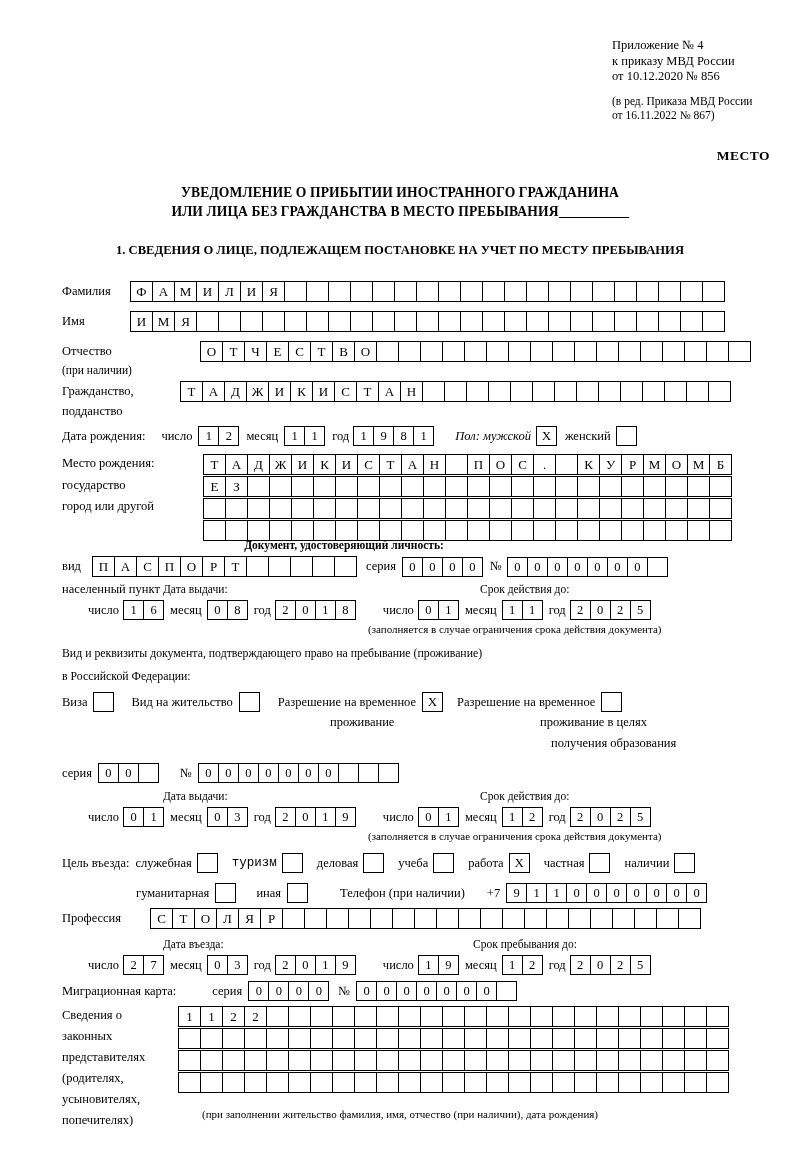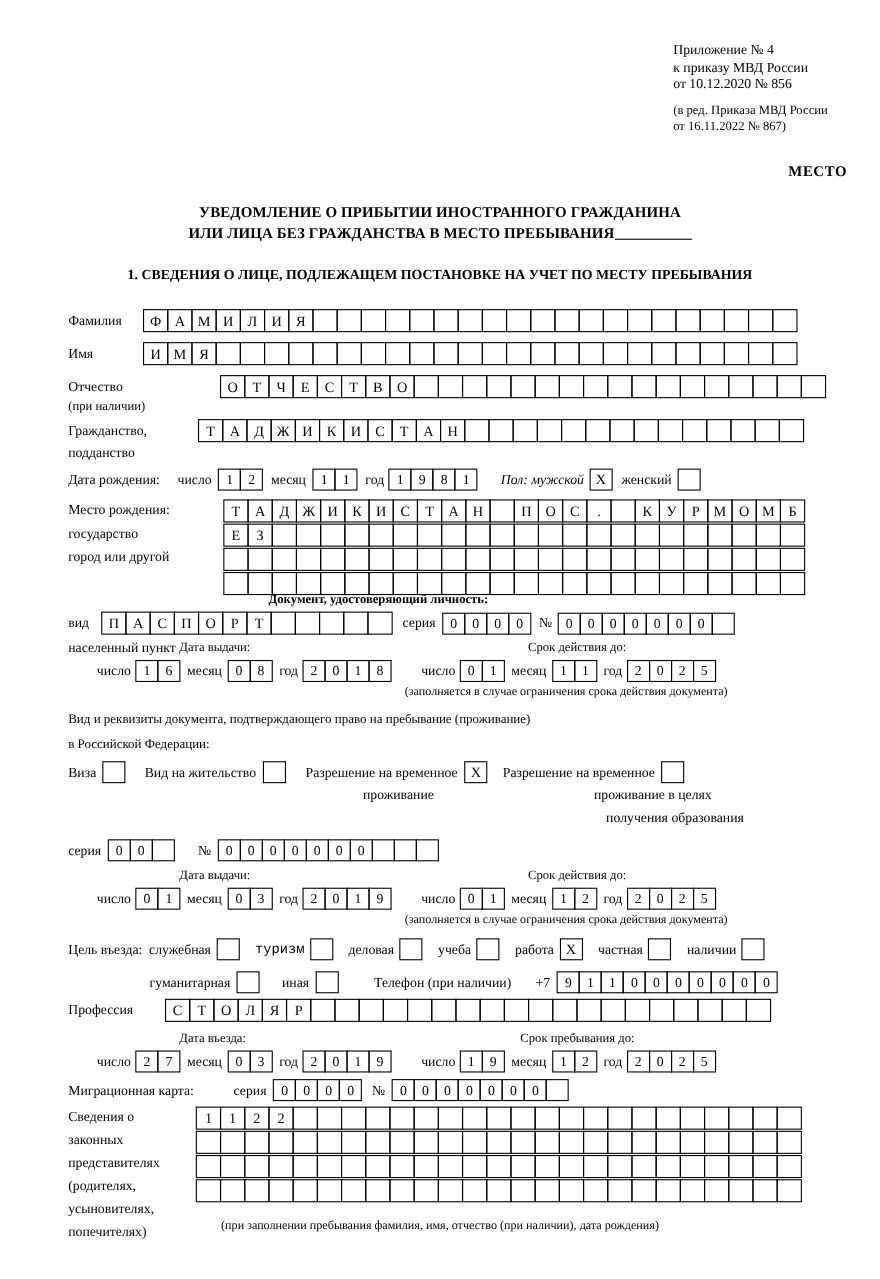--- a/index.html
+++ b/index.html
@@ -743,14 +743,14 @@
       <div class="c"></div>
       <div class="c"></div>
       <div class="c"></div>
       <div class="c"></div>
       <div class="c"></div>
       <div class="c"></div>
       <div class="c"></div>
       <div class="c"></div>
     </div>
 
-  <div class="lbl note" style="position:absolute;left:0;top:1108px;width:800px;text-align:center;">(при заполнении пребывания фамилия, имя, отчество (при наличии), дата рождения)</div>
+  <div class="lbl note" style="position:absolute;left:0;top:1108px;width:800px;text-align:center;">(при заполнении жительство фамилия, имя, отчество (при наличии), дата рождения)</div>
 </div>
 
 </body></html>

